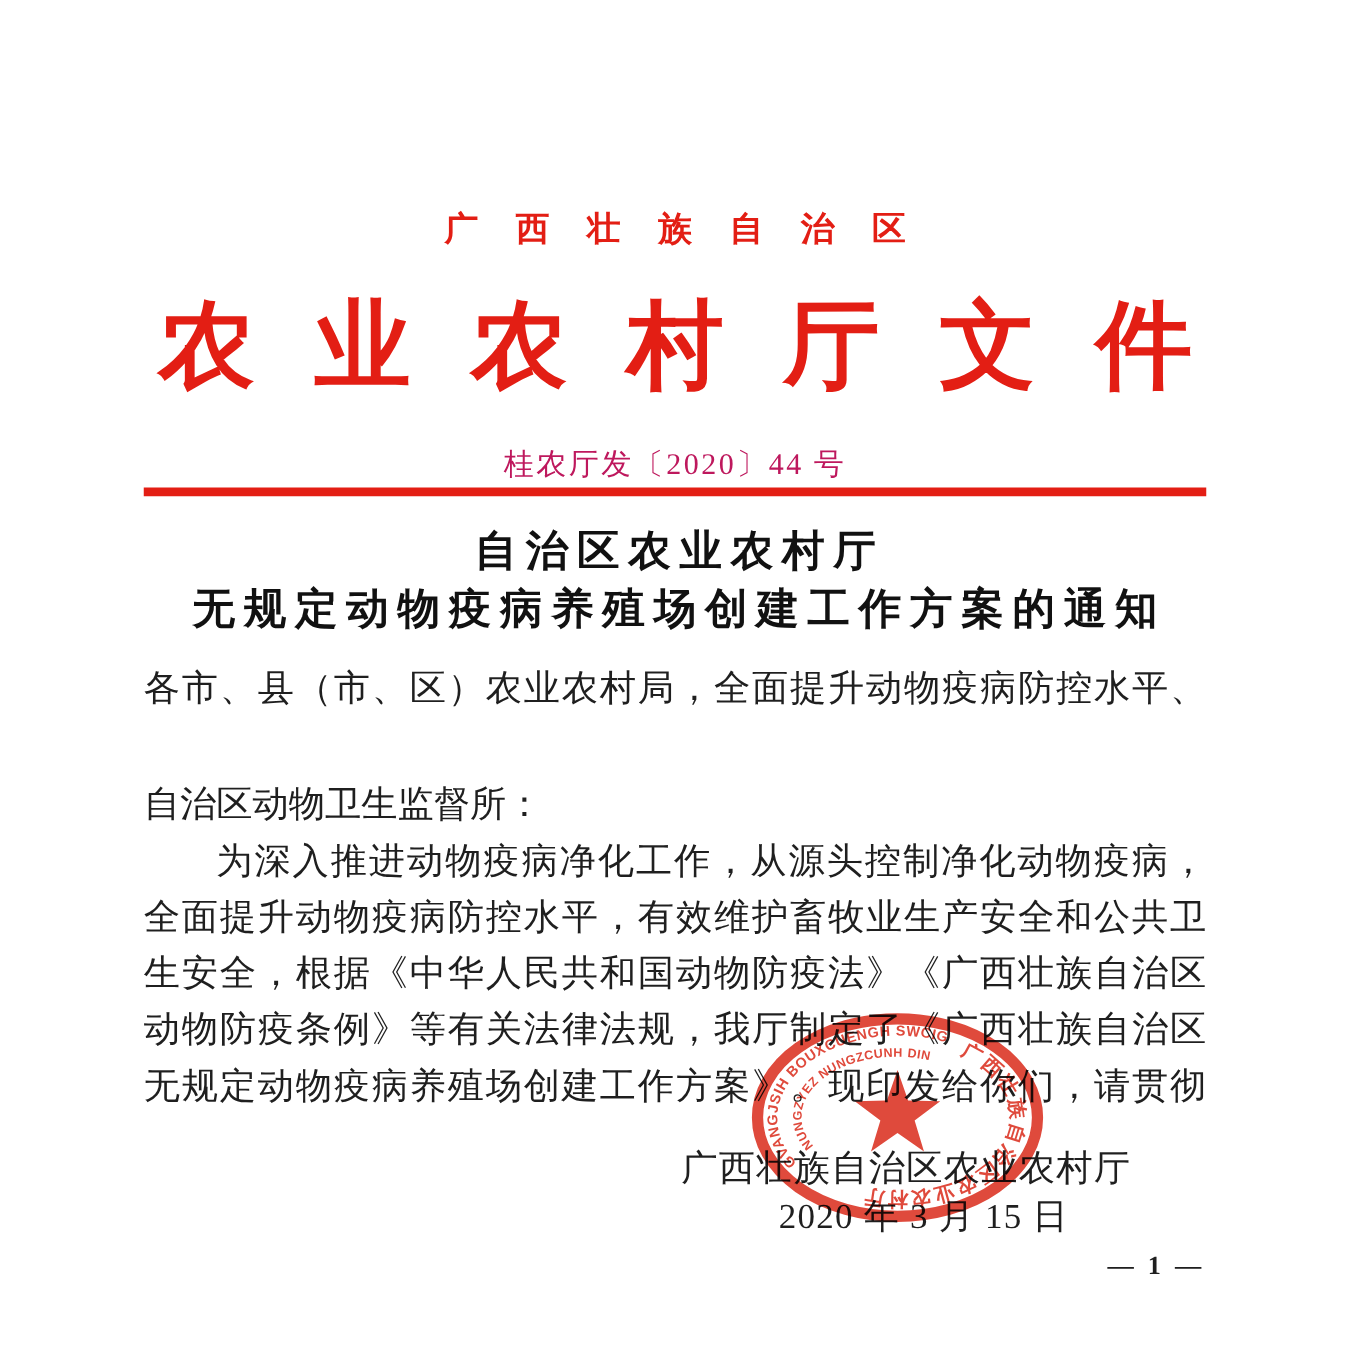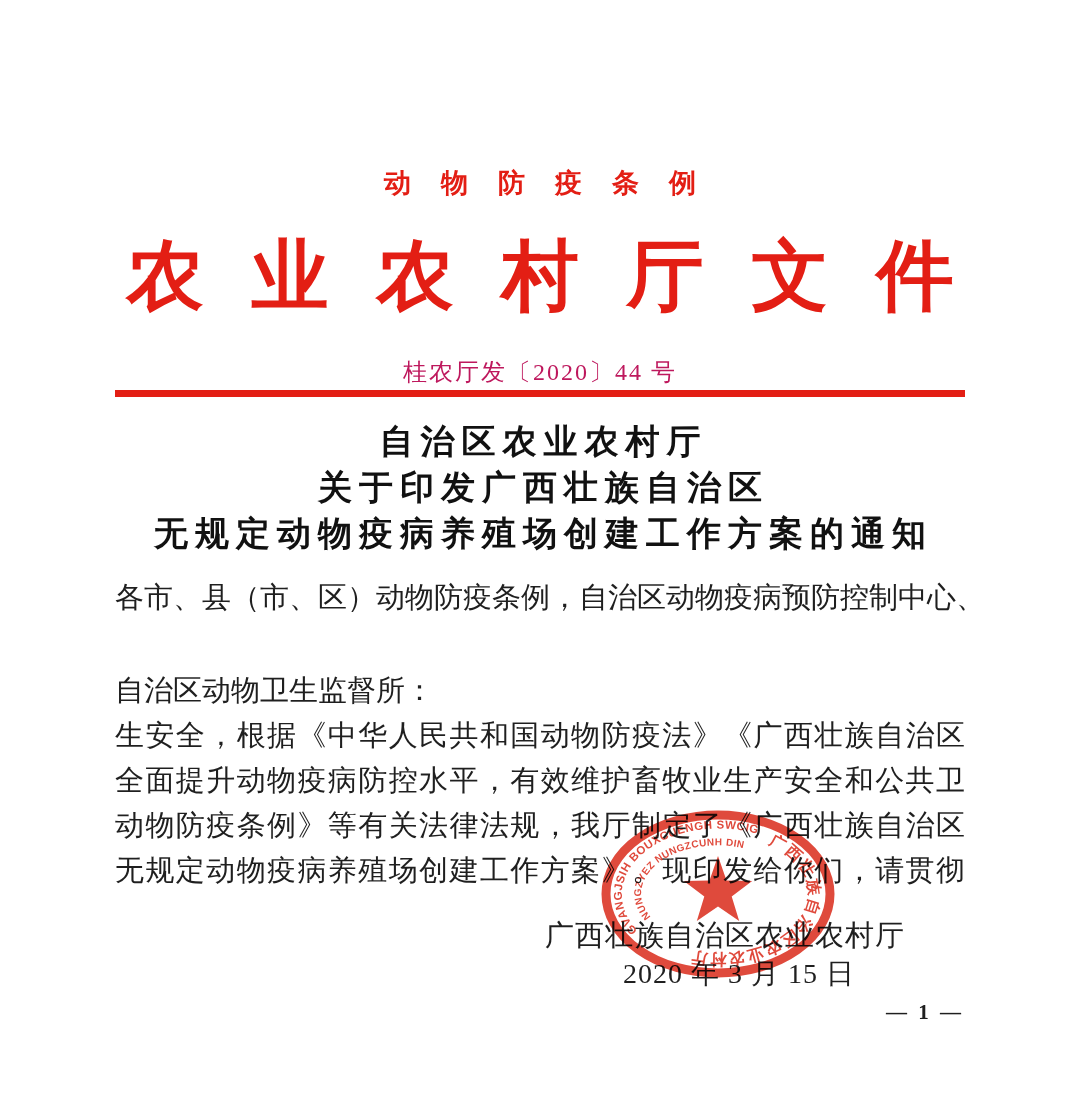--- a/index.html
+++ b/index.html
@@ -122,39 +122,39 @@
     color: #1f1f1f;
     line-height: 1;
     white-space: nowrap;
   }
 </style>
 </head>
 <body>
 
 <div class="page">
 
-  <div class="region-line">动物防疫条例</div>
+  <div class="region-line">广西壮族自治区</div>
 
   <div class="org-line">农业农村厅文件</div>
 
   <div class="doc-number">桂农厅发〔2020〕44 号</div>
 
   <div class="red-rule"></div>
 
   <div class="doc-title">
     <div>自治区农业农村厅</div>
-    <div>关于印发广西壮族自治区</div>
     <div>无规定动物疫病养殖场创建工作方案的通知</div>
   </div>
 
   <div class="body-block">
-    <div class="body-line">各市、县（市、区）动物防疫条例，自治区动物疫病预防控制中心、</div>
+    <div class="body-line">各市、县（市、区）农业农村局，全面提升动物疫病防控水平、</div>
     <div class="body-line no-fill">自治区动物卫生监督所：</div>
+    <div class="body-line indent">为深入推进动物疫病净化工作，从源头控制净化动物疫病，</div>
+    <div class="body-line">全面提升动物疫病防控水平，有效维护畜牧业生产安全和公共卫</div>
     <div class="body-line">生安全，根据《中华人民共和国动物防疫法》《广西壮族自治区</div>
-    <div class="body-line">全面提升动物疫病防控水平，有效维护畜牧业生产安全和公共卫</div>
     <div class="body-line">动物防疫条例》等有关法律法规，我厅制定了《广西壮族自治区</div>
     <div class="body-line">无规定动物疫病养殖场创建工作方案》。现印发给你们，请贯彻</div>
   </div>
 
   <div class="sig-agency">广西壮族自治区农业农村厅</div>
 
   <div class="sig-date">2020 年 3 月 15 日</div>
 
   <svg class="seal" viewBox="0 0 234 168" xmlns="http://www.w3.org/2000/svg">
     <defs>

